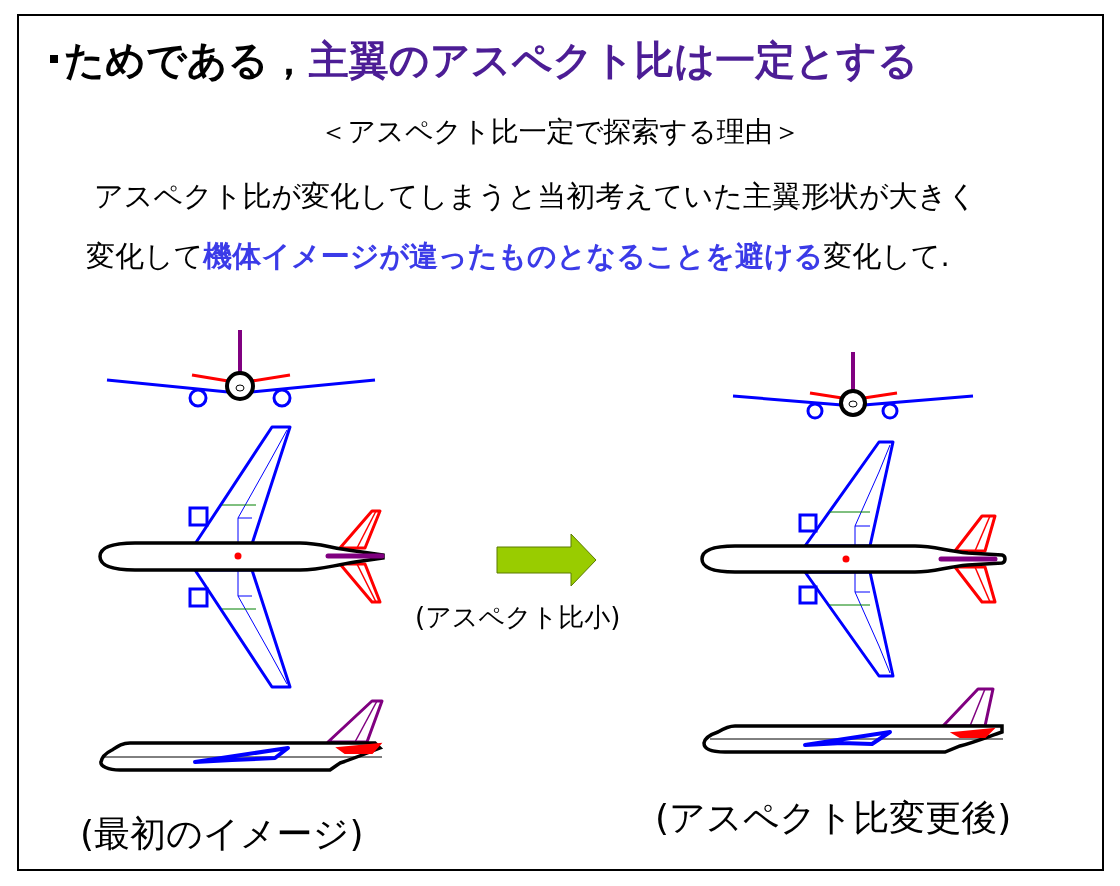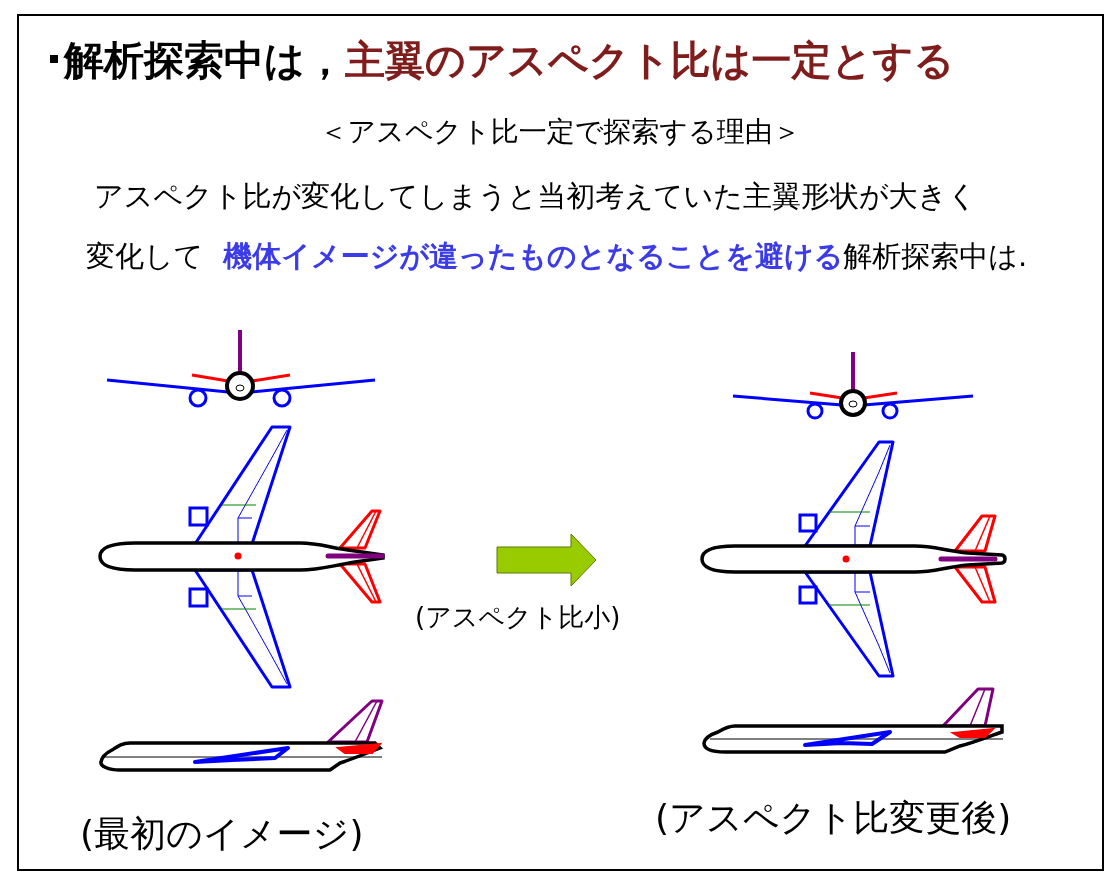--- a/index.html
+++ b/index.html
@@ -4,47 +4,47 @@
 <style>
   html, body { margin: 0; padding: 0; background: #ffffff; }
   body { width: 1120px; height: 886px; position: relative; overflow: hidden;
          font-family: "DejaVu Sans", "Liberation Sans", sans-serif; color: #000; }
   .frame { position: absolute; left: 17px; top: 14px; width: 1083px; height: 853px;
            border: 2px solid #000; box-sizing: content-box; }
   .title { position: absolute; left: 50px; top: 40px; font-size: 40px; font-weight: bold;
            letter-spacing: 0px; white-space: nowrap; line-height: 1; }
   .title .bullet { display: inline-block; width: 8px; height: 8px; background: #000;
                    vertical-align: middle; margin-right: 6px; position: relative; top: -4px; }
-  .title .blue { color: #7f1d1d; }
+  .title .blue { color: #4c1d95; }
   .subhead { position: absolute; left: 0; width: 1120px; top: 118px; text-align: center;
              font-size: 28px; white-space: nowrap; line-height: 1; }
   .para { position: absolute; left: 86px; font-size: 29px; white-space: nowrap; line-height: 1; }
-  .para .blue { color: #3b3be8; font-weight: bold; margin-left: 20px; }
+  .para .blue { color: #3b3be8; font-weight: bold; }
   .p1 { top: 182px; margin-left: 8px; }
   .p2 { top: 242px; }
   .label { position: absolute; font-size: 36px; white-space: nowrap; line-height: 1; }
   .mid-label { left: 415px; top: 604px; font-size: 26px; }
   .left-label { left: 80px; top: 816px; text-align: right; }
   .right-label { left: 655px; top: 800px; }
   svg { position: absolute; left: 0; top: 0; }
 </style>
 </head>
 <body>
 
 <div class="frame"></div>
 
 <div class="title">
-  <span class="bullet"></span><span>解析探索中は，</span><span class="blue">主翼のアスペクト比は一定とする</span>
+  <span class="bullet"></span><span>ためである，</span><span class="blue">主翼のアスペクト比は一定とする</span>
 </div>
 
 <div class="subhead">＜アスペクト比一定で探索する理由＞</div>
 
 <div class="para p1">アスペクト比が変化してしまうと当初考えていた主翼形状が大きく</div>
 <div class="para p2">
-  <span>変化して</span><span class="blue">機体イメージが違ったものとなることを避ける</span><span>解析探索中は.</span>
+  <span>変化して</span><span class="blue">機体イメージが違ったものとなることを避ける</span><span>変化して.</span>
 </div>
 
 <svg width="1120" height="886" viewBox="0 0 1120 886">
 
   <g>
 
     <g>
       <line x1="240" y1="330" x2="240" y2="372" stroke="#800080" stroke-width="4"></line>
       <polyline points="107,380 228,392" fill="none" stroke="#0000ff" stroke-width="3"></polyline>
       <polyline points="252,392 375,380" fill="none" stroke="#0000ff" stroke-width="3"></polyline>

